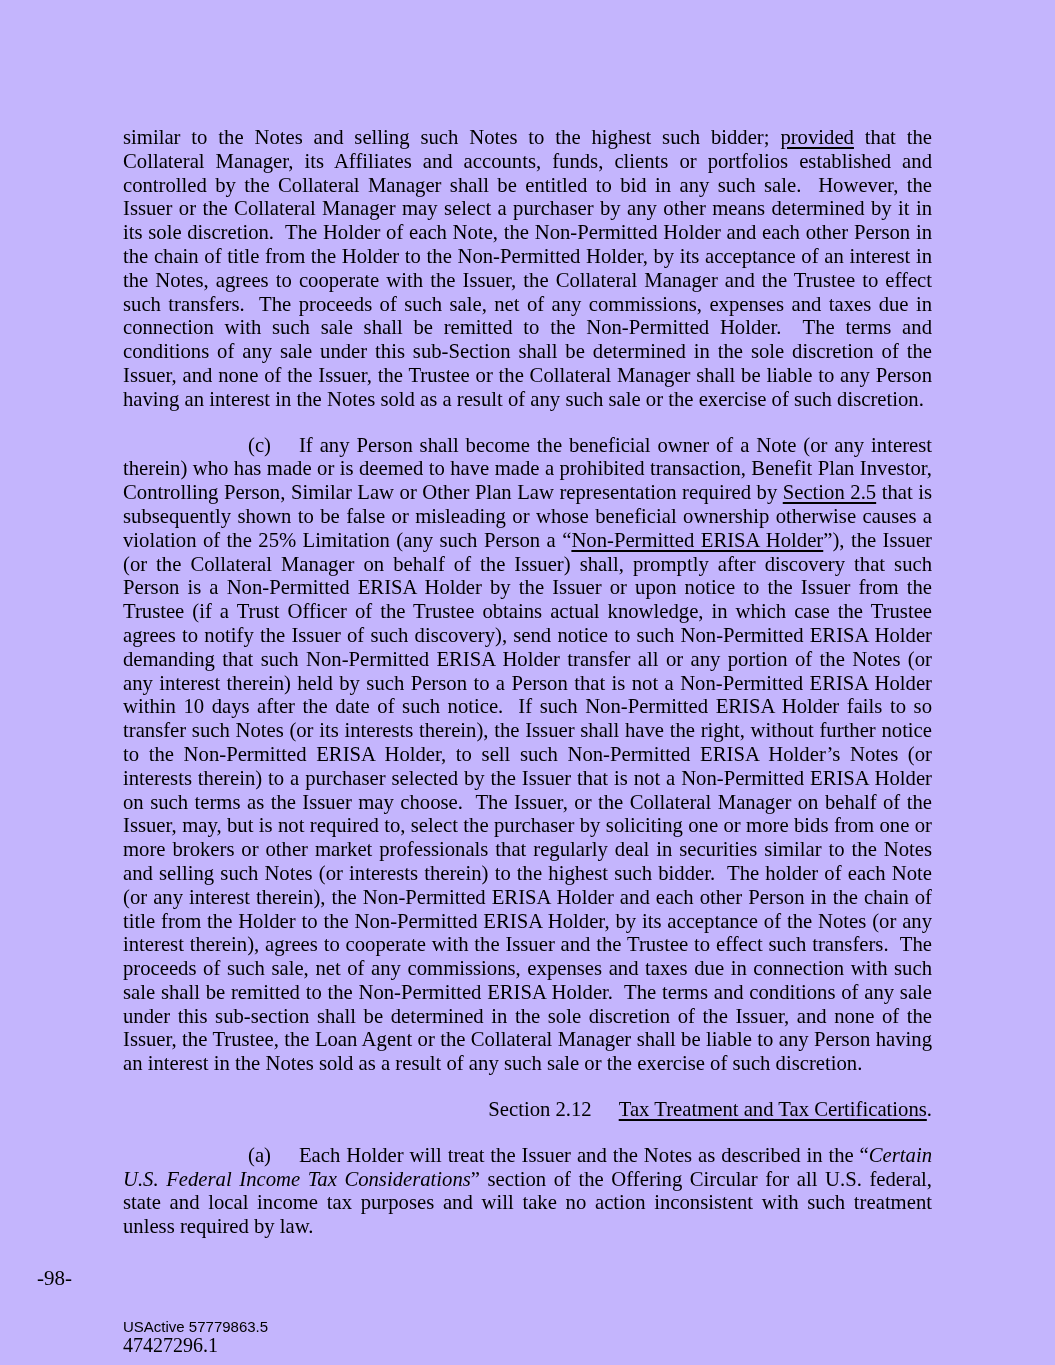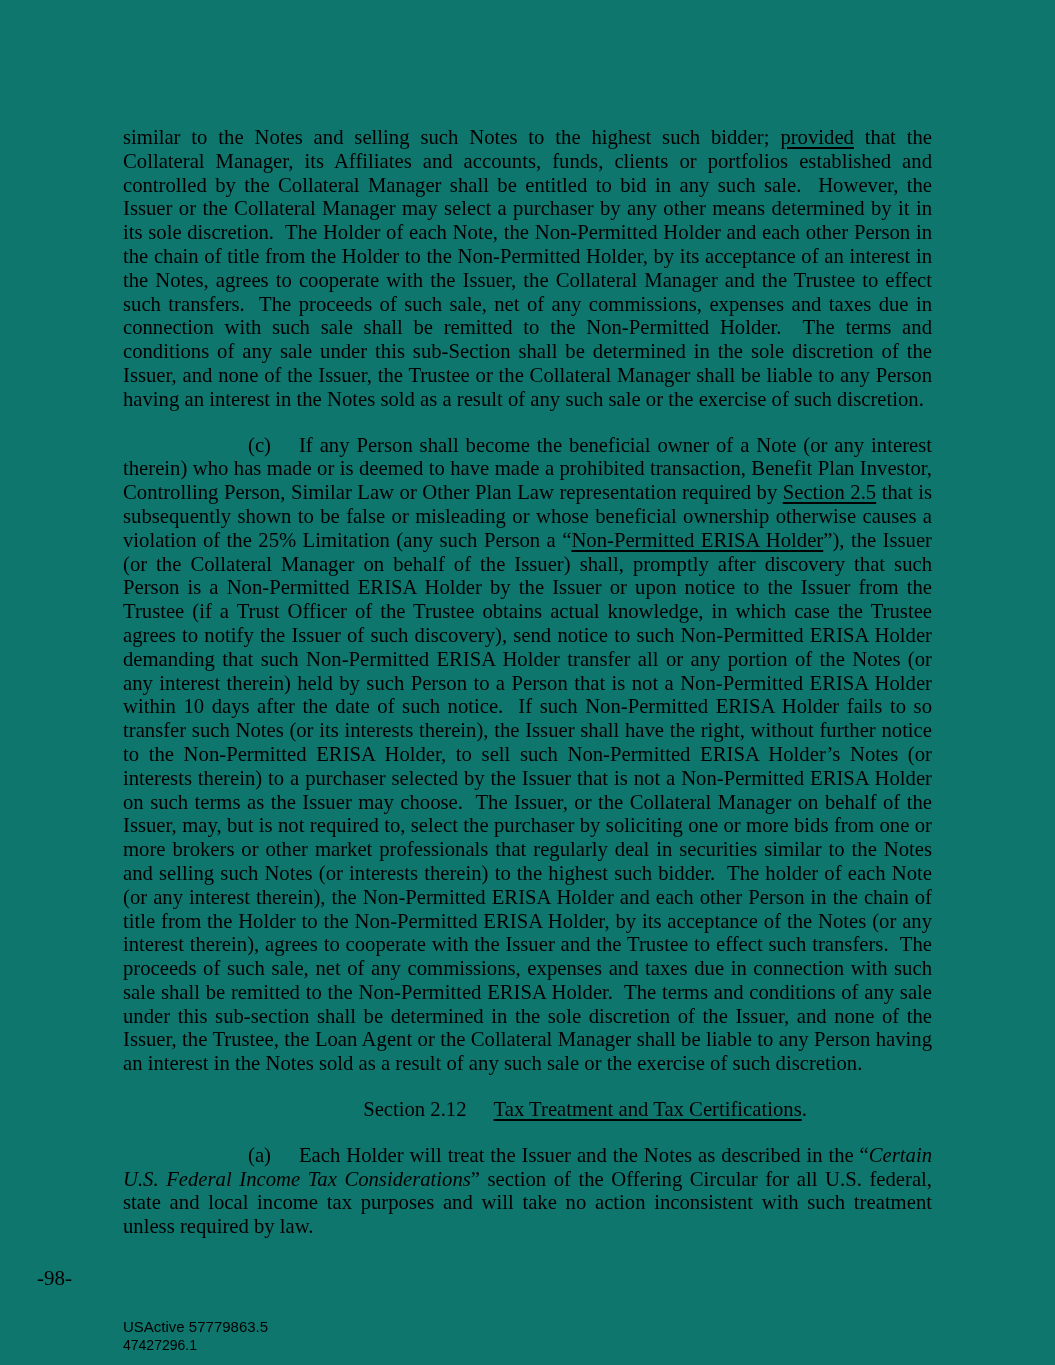--- a/index.html
+++ b/index.html
@@ -1,60 +1,60 @@
 <!DOCTYPE html>
 <html><head>
 <meta charset="utf-8">
 <style>
   html, body { margin: 0; padding: 0; background: #ffffff; }
   .page {
     position: relative;
     width: 1055px;
     height: 1365px;
-    background: #0f766e;
+    background: #c4b5fd;
     color: #000000;
     font-family: "Liberation Serif", "DejaVu Serif", serif;
     font-size: 20.7px;
     line-height: 23.8px;
     overflow: hidden;
   }
   .body-text {
     position: absolute;
     top: 126px;
     left: 123px;
     width: 809px;
   }
   .para {
     margin: 0 0 22px 0;
     text-align: justify;
   }
   .para.indented { text-indent: 125px; }
   .heading-para {
     margin: 0 0 22px 0;
-    text-align: center;
+    text-align: right;
     text-indent: 115px;
   }
   .tab { display: inline-block; width: 28px; }
   .tab-heading { display: inline-block; width: 27px; }
   .u { text-decoration: underline; text-underline-offset: 3px; }
   .i { font-style: italic; }
   .footer-left {
     position: absolute;
     left: 123px;
     top: 1271px;
   }
   .footer-id-sans {
     font-family: "Liberation Sans", "DejaVu Sans", sans-serif;
     font-size: 15px;
     line-height: 19px;
     margin-top: 46px;
   }
   .footer-id-serif {
-    font-family: Liberation Sans, sans-serif;
-    font-size: 14px;
+    font-family: Liberation Serif, serif;
+    font-size: 20px;
     line-height: 19px;
   }
   .page-number {
     position: absolute;
     top: 1267px;
     left: 0;
     width: 100%;
     text-align: left;
     font-size: 21px;
     padding-left: 37px;

